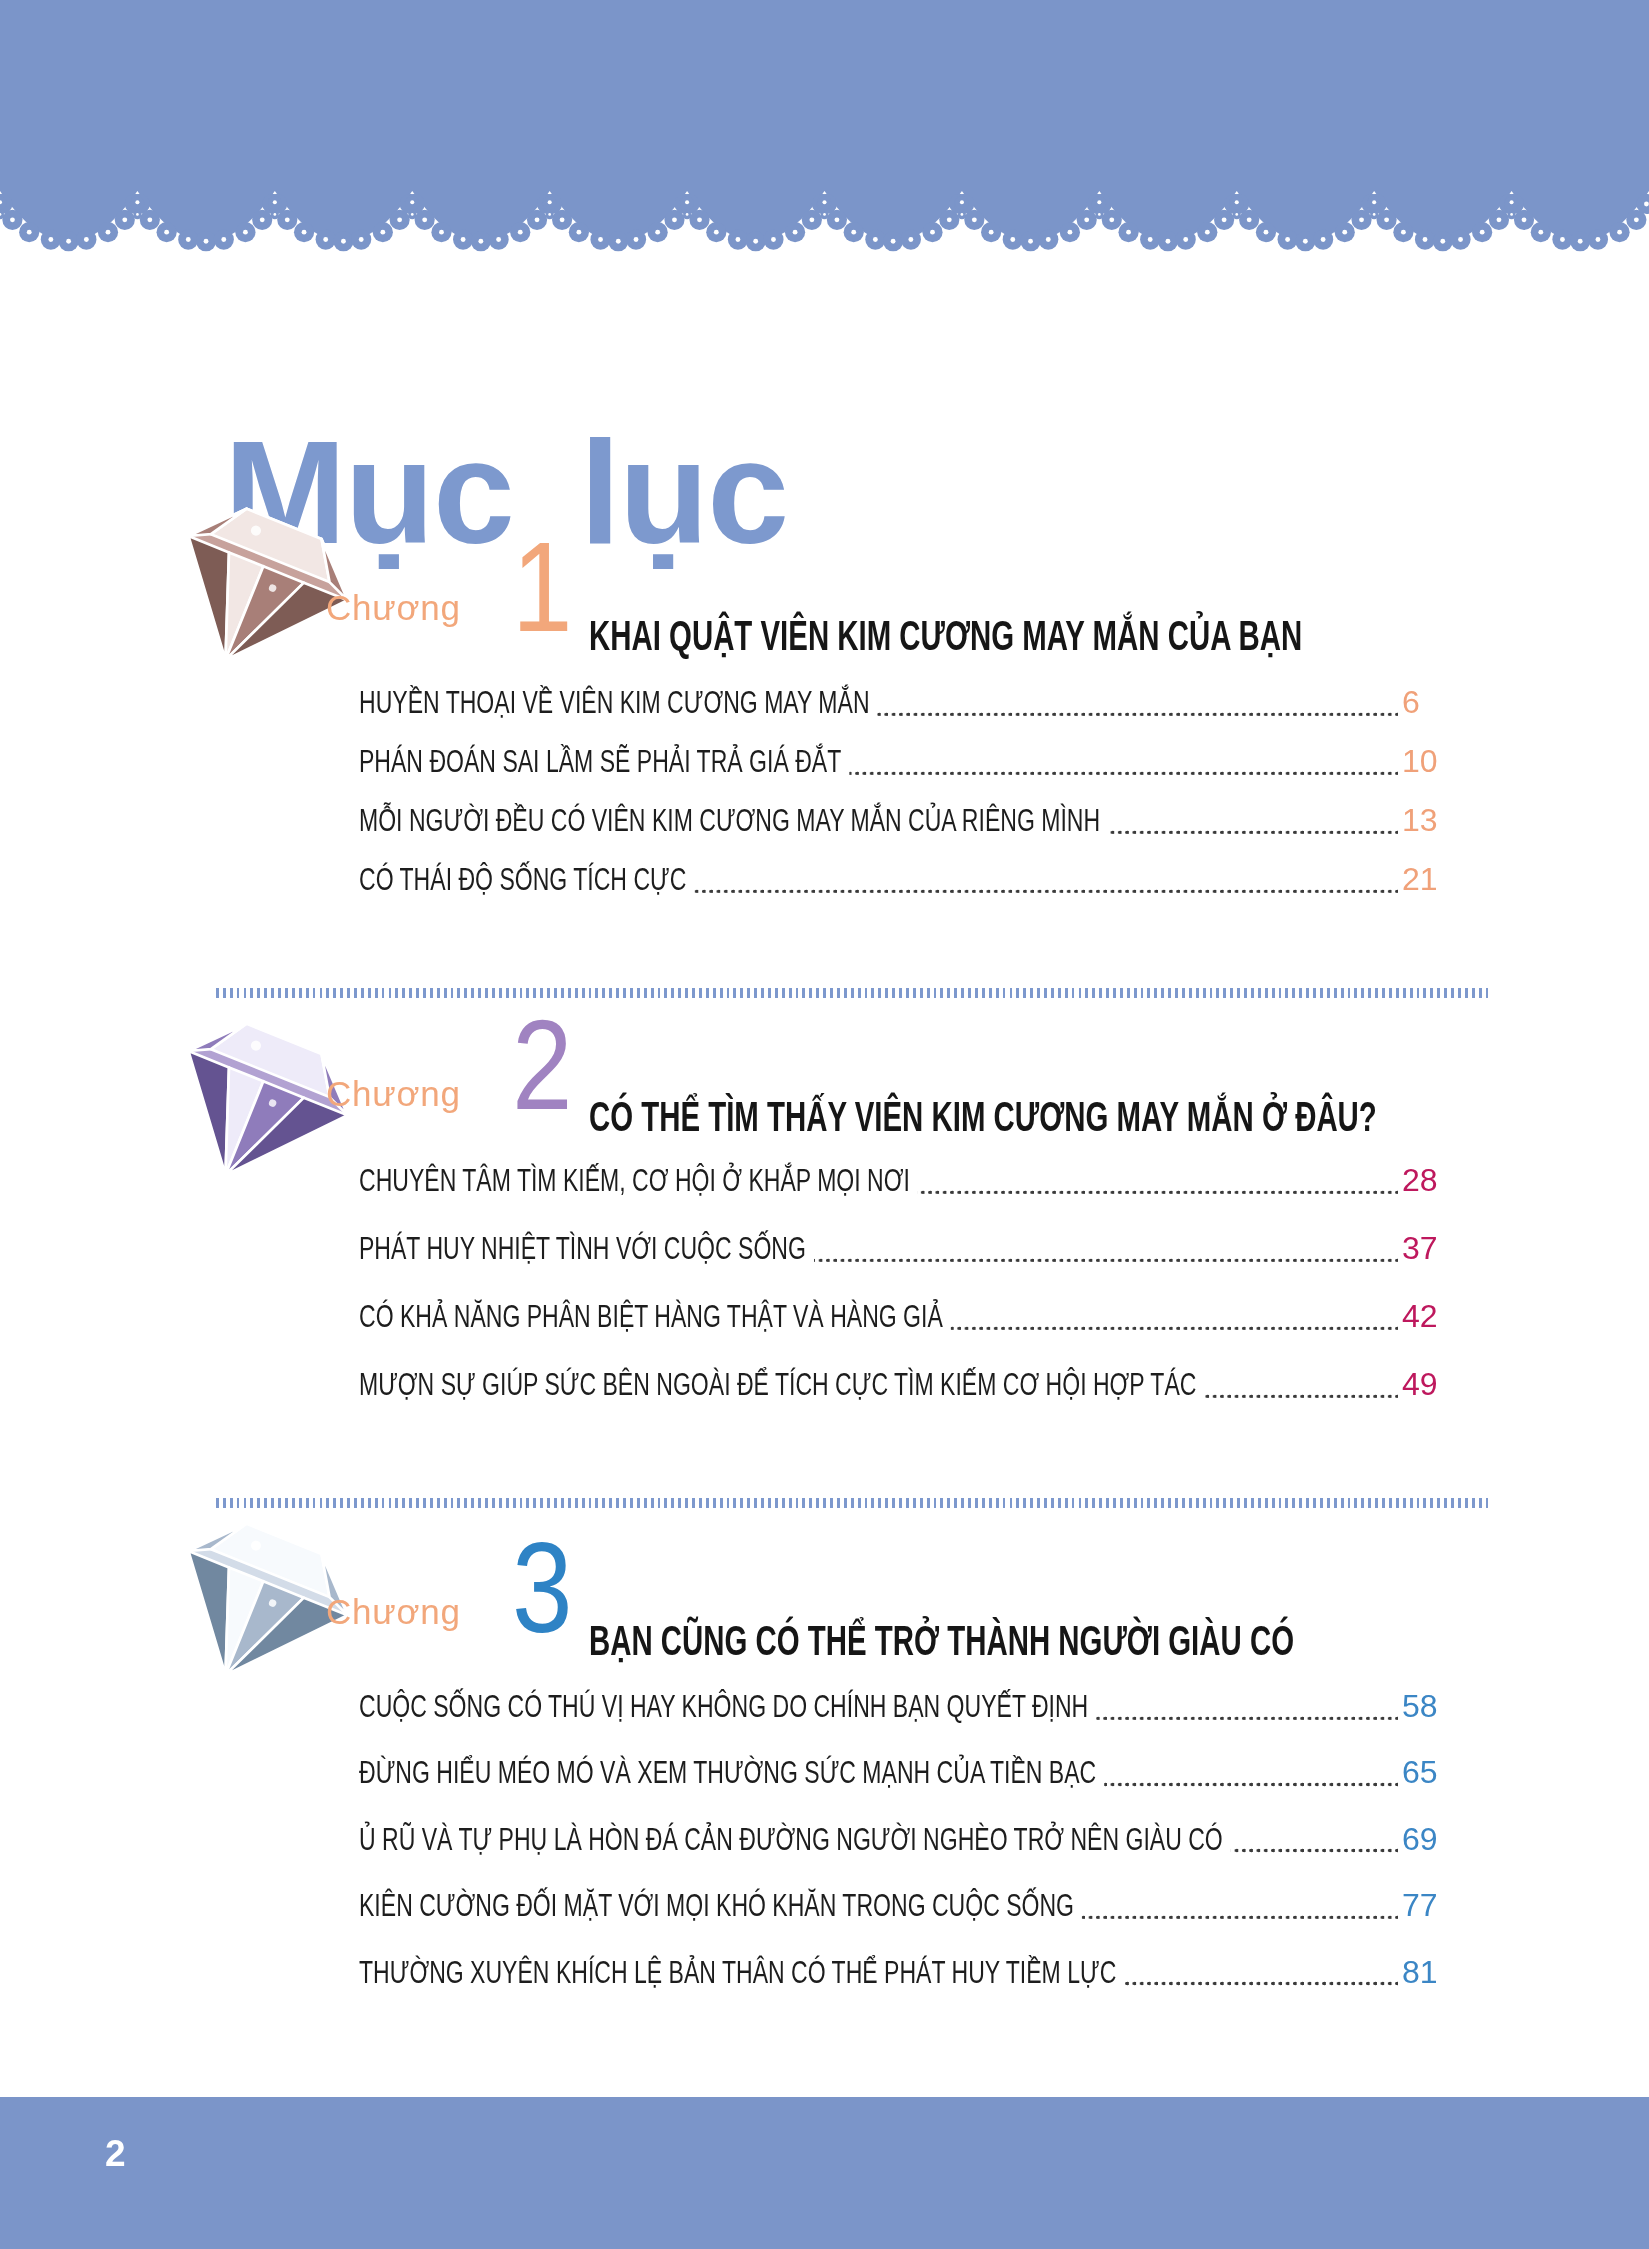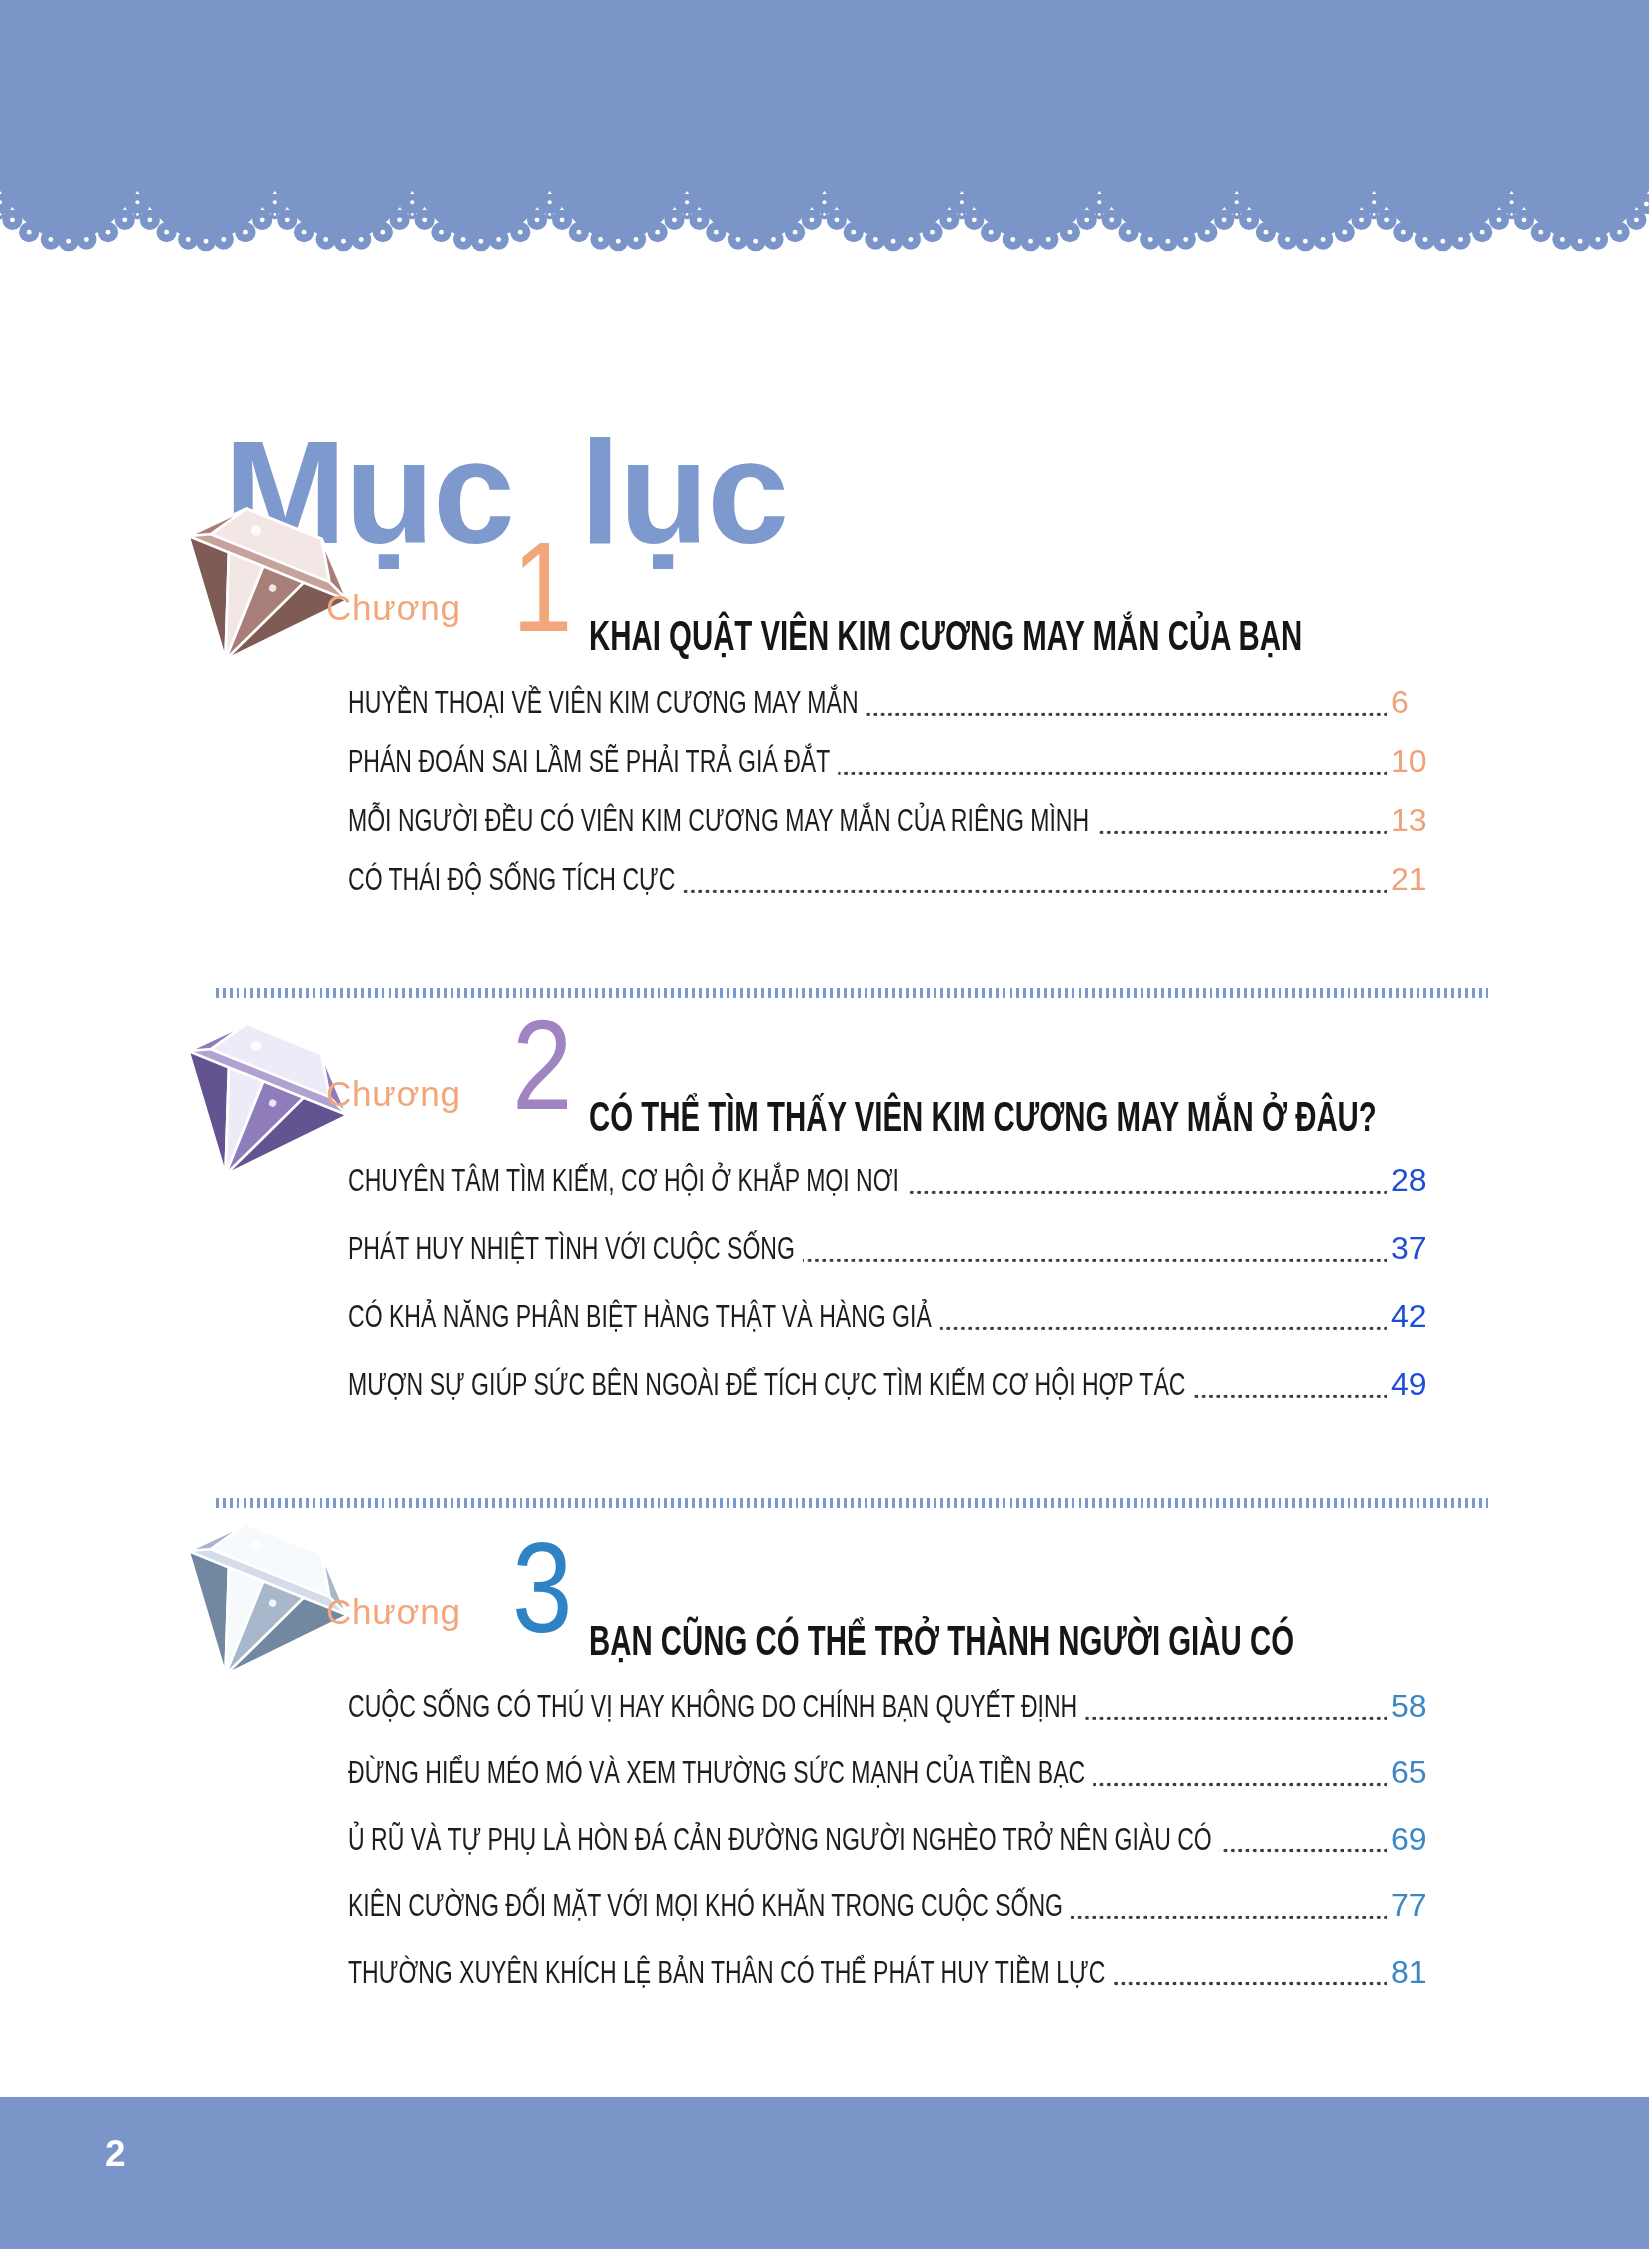--- a/index.html
+++ b/index.html
@@ -35,31 +35,31 @@
   .gem1{--gb:#c7a29c;--gl:#f2e7e4;--gm:#a87f78;--gd:#7e5c55;}
   .gem2{--gb:#b2a2d2;--gl:#eeebf9;--gm:#8f7cbb;--gd:#645391;}
   .gem3{--gb:#d3dce8;--gl:#f7fafd;--gm:#a8b8cc;--gd:#7188a0;}
   .ch-label{position:absolute;left:326px;font-size:35px;font-weight:400;color:var(--orange);letter-spacing:0.8px;}
   .ch-num{position:absolute;left:512px;font-size:128px;font-weight:400;line-height:1;
           transform:scaleX(.85);transform-origin:left top;}
   .nc1{color:var(--orange);} .nc2{color:var(--purple);} .nc3{color:var(--cblue);}
   .ch-title{position:absolute;left:589px;font-size:42px;font-weight:700;color:#161616;
             white-space:nowrap;line-height:1.15;transform:scaleX(.70);transform-origin:left top;}
   
-  .entries{position:absolute;left:348px;width:1100px;margin:0;padding:0;list-style:none;}
+  .entries{position:absolute;left:359px;width:1100px;margin:0;padding:0;list-style:none;}
   .entry{position:relative;height:39px;}
   .sp1 .entry{margin-bottom:20px;} .sp2 .entry{margin-bottom:29px;} .sp3 .entry{margin-bottom:27.4px;}
   .e-leader{position:absolute;left:0;right:61px;bottom:5.7px;height:4.8px;
     background-image:radial-gradient(circle at 2px 2.4px,#3a3a3a 1.7px,transparent 2px);
     background-size:7.3px 4.8px;background-repeat:repeat-x;}
   .e-text{position:relative;display:inline-block;background:#fff;padding-right:11.3px;
     font-size:32px;line-height:39px;color:var(--ink);white-space:nowrap;
     transform:scaleX(.72);transform-origin:left center;}
   .e-page{position:absolute;right:0;bottom:0;width:57px;font-size:32px;line-height:39px;font-weight:400;}
-  .pgc1{color:#f0a179;} .pgc2{color:#1d4ed8;} .pgc3{color:#3b86c5;}
+  .pgc1{color:#f0a179;} .pgc2{color:#be185d;} .pgc3{color:#3b86c5;}
   
   .dotsep{position:absolute;left:216px;width:1273px;height:9.7px;
     background:repeating-linear-gradient(90deg,var(--sep) 0 2.8px,transparent 2.8px 6.9px);}
   
   .band-bottom{position:absolute;left:0;top:2097px;width:1649px;height:153px;background:var(--band);}
   .page-number{position:absolute;left:105px;top:2135px;color:#fff;font-size:37px;font-weight:700;line-height:1;}
 </style>
 </head>
 <body>
 

